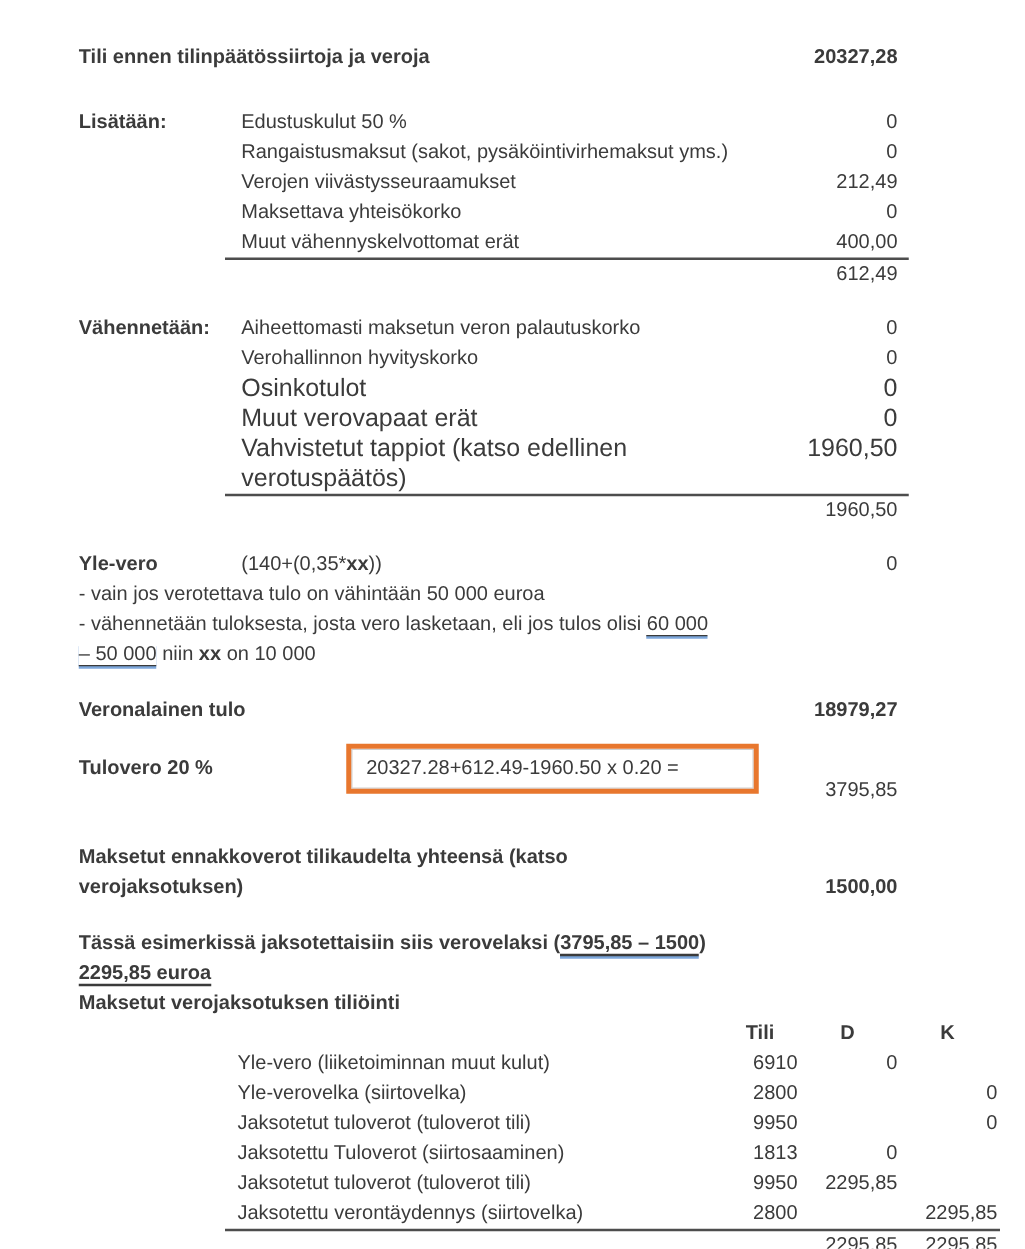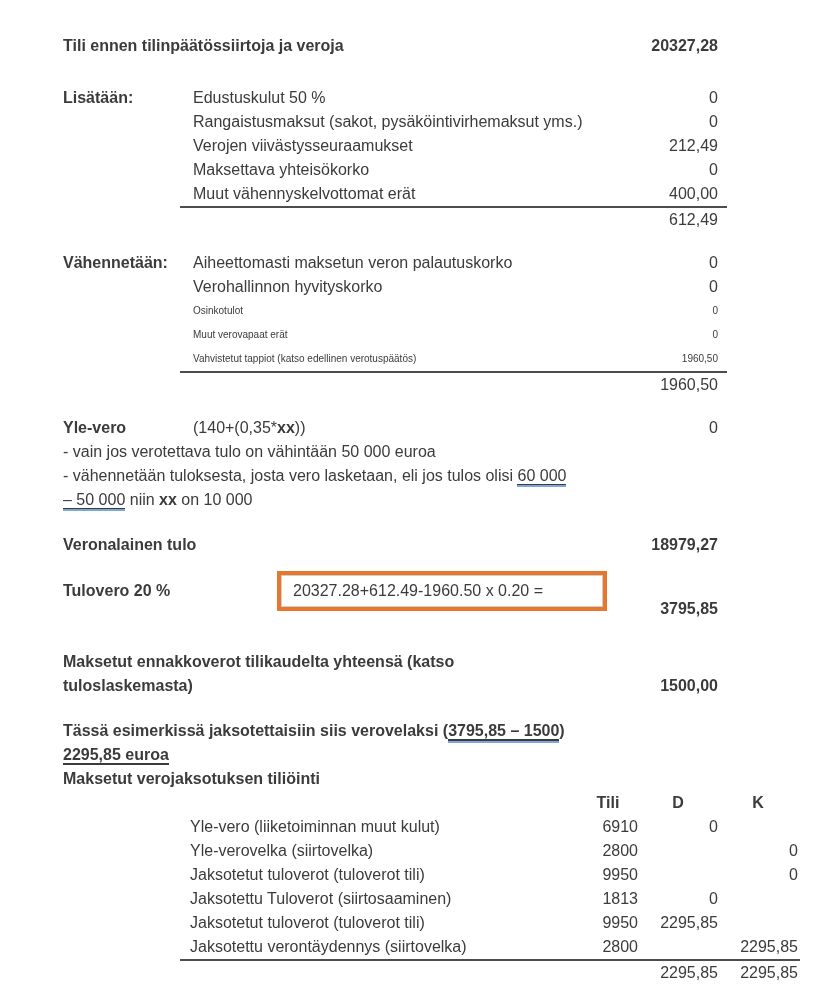--- a/index.html
+++ b/index.html
@@ -8,21 +8,21 @@
     box-sizing:border-box;padding:34px 102px 0 63px;
     font-family:"Liberation Sans","DejaVu Sans",sans-serif;
     font-size:16px;line-height:24px;color:#3b3b3b;
   }
   .b{font-weight:700;}
   .row{display:flex;align-items:baseline;}
   .sect{width:130px;flex-shrink:0;font-weight:700;}
   .sect.sp{font-weight:400;}
   .itm{flex:1;min-width:0;}
   .val{margin-left:auto;white-space:nowrap;padding-left:12px;}
-  .small{font-size:10px;}
+  .small{font-size:20px;}
   .sep{height:0;border-bottom:2px solid #4d4d4d;margin-left:117px;margin-right:-9px;}
   .sumrow{display:flex;}
   
   .ud{border-bottom:2px solid #3b3b3b;}
   .ub{border-bottom:1px solid #3b3b3b;box-shadow:0 2px 0 #7da7db;}
   .ubb{border-bottom:2px solid #3b3b3b;box-shadow:0 2px 0 #7da7db;}
   
   .gap-lis{margin-top:28px;}
   .gap-vah{margin-top:19px;}
   .gap-yle{margin-top:19px;}
@@ -30,21 +30,21 @@
   .gap-mak{margin-top:41px;gap:36px;}
   .gap-tas{margin-top:21px;}
   
   .tulovero{display:flex;align-items:center;height:36px;margin-top:16px;}
   .tulovero .lbl{width:214px;flex-shrink:0;font-weight:700;}
   .formula-box{
     width:330px;height:36px;box-sizing:border-box;background:#fff;
     border:4px solid #e8772e;box-shadow:inset 0 0 0 1px #cfcfcf;
     display:flex;align-items:center;padding:16px 12px;white-space:nowrap;
   }
-  .tulovero .val{font-weight:700;margin-top:36px;}
+  .tulovero .val{font-weight:400;margin-top:36px;}
   
   .maksetut{display:flex;}
   .maksetut .lbl{width:480px;flex-shrink:0;font-weight:700;}
   .maksetut .val{align-self:flex-end;font-weight:700;}
   
   .trow{display:flex;margin-left:127px;margin-right:-80px;align-items:flex-start;}
   .trow .tlabel{flex:1;min-width:0;}
   .trow .tili{width:60px;text-align:right;white-space:nowrap;}
   .trow .d{width:80px;text-align:right;white-space:nowrap;}
   .trow .k{width:80px;text-align:right;white-space:nowrap;}
@@ -143,21 +143,21 @@
 
   <div class="tulovero">
     <span class="lbl">Tulovero 20 %</span>
     <span class="formula-box">
         <span>20327.28+612.49-1960.50 x 0.20 =</span>
       </span>
     <span class="val">3795,85</span>
   </div>
 
   <div class="maksetut gap-mak">
-    <span class="lbl"><span>Maksetut ennakkoverot tilikaudelta yhteensä (katso</span><br><span>tuloslaskemasta)</span></span>
+    <span class="lbl"><span>Maksetut ennakkoverot tilikaudelta yhteensä (katso</span><br><span>verojaksotuksen)</span></span>
     <span class="val">1500,00</span>
   </div>
 
   <div class="gap-tas">
     <div class="b"><span>Tässä esimerkissä jaksotettaisiin siis verovelaksi (</span><span class="ubb">3795,85 – 1500</span><span>)</span></div>
     <div class="b"><span class="ud">2295,85 euroa</span></div>
     <div class="b">Maksetut verojaksotuksen tiliöinti</div>
   </div>
 
   <div>

